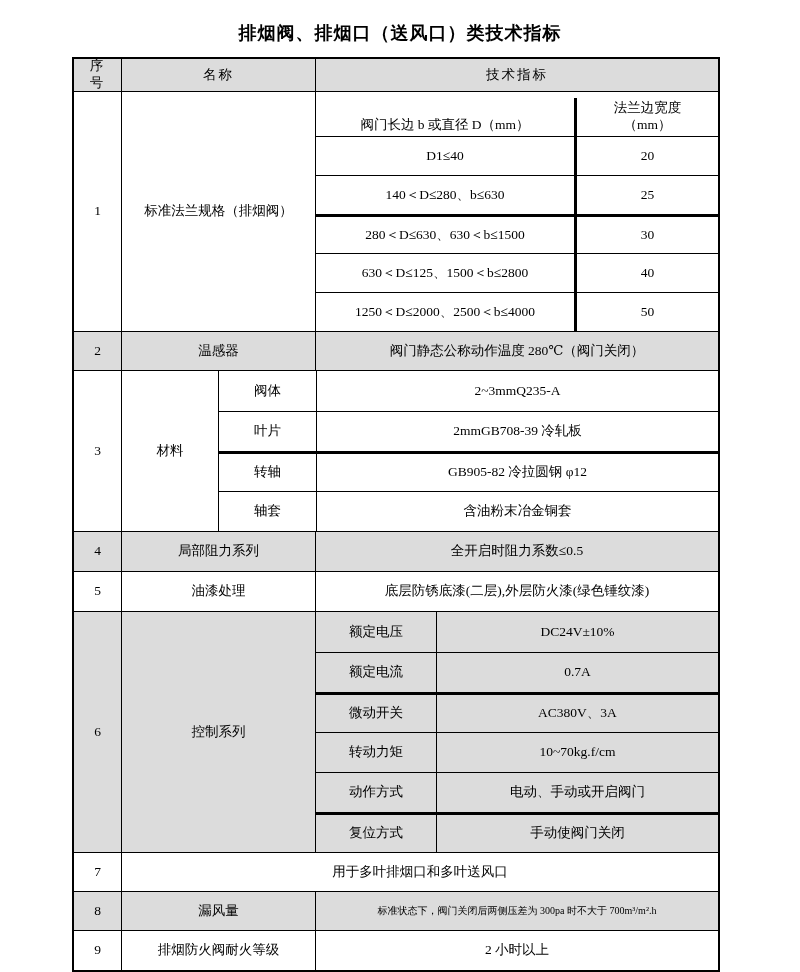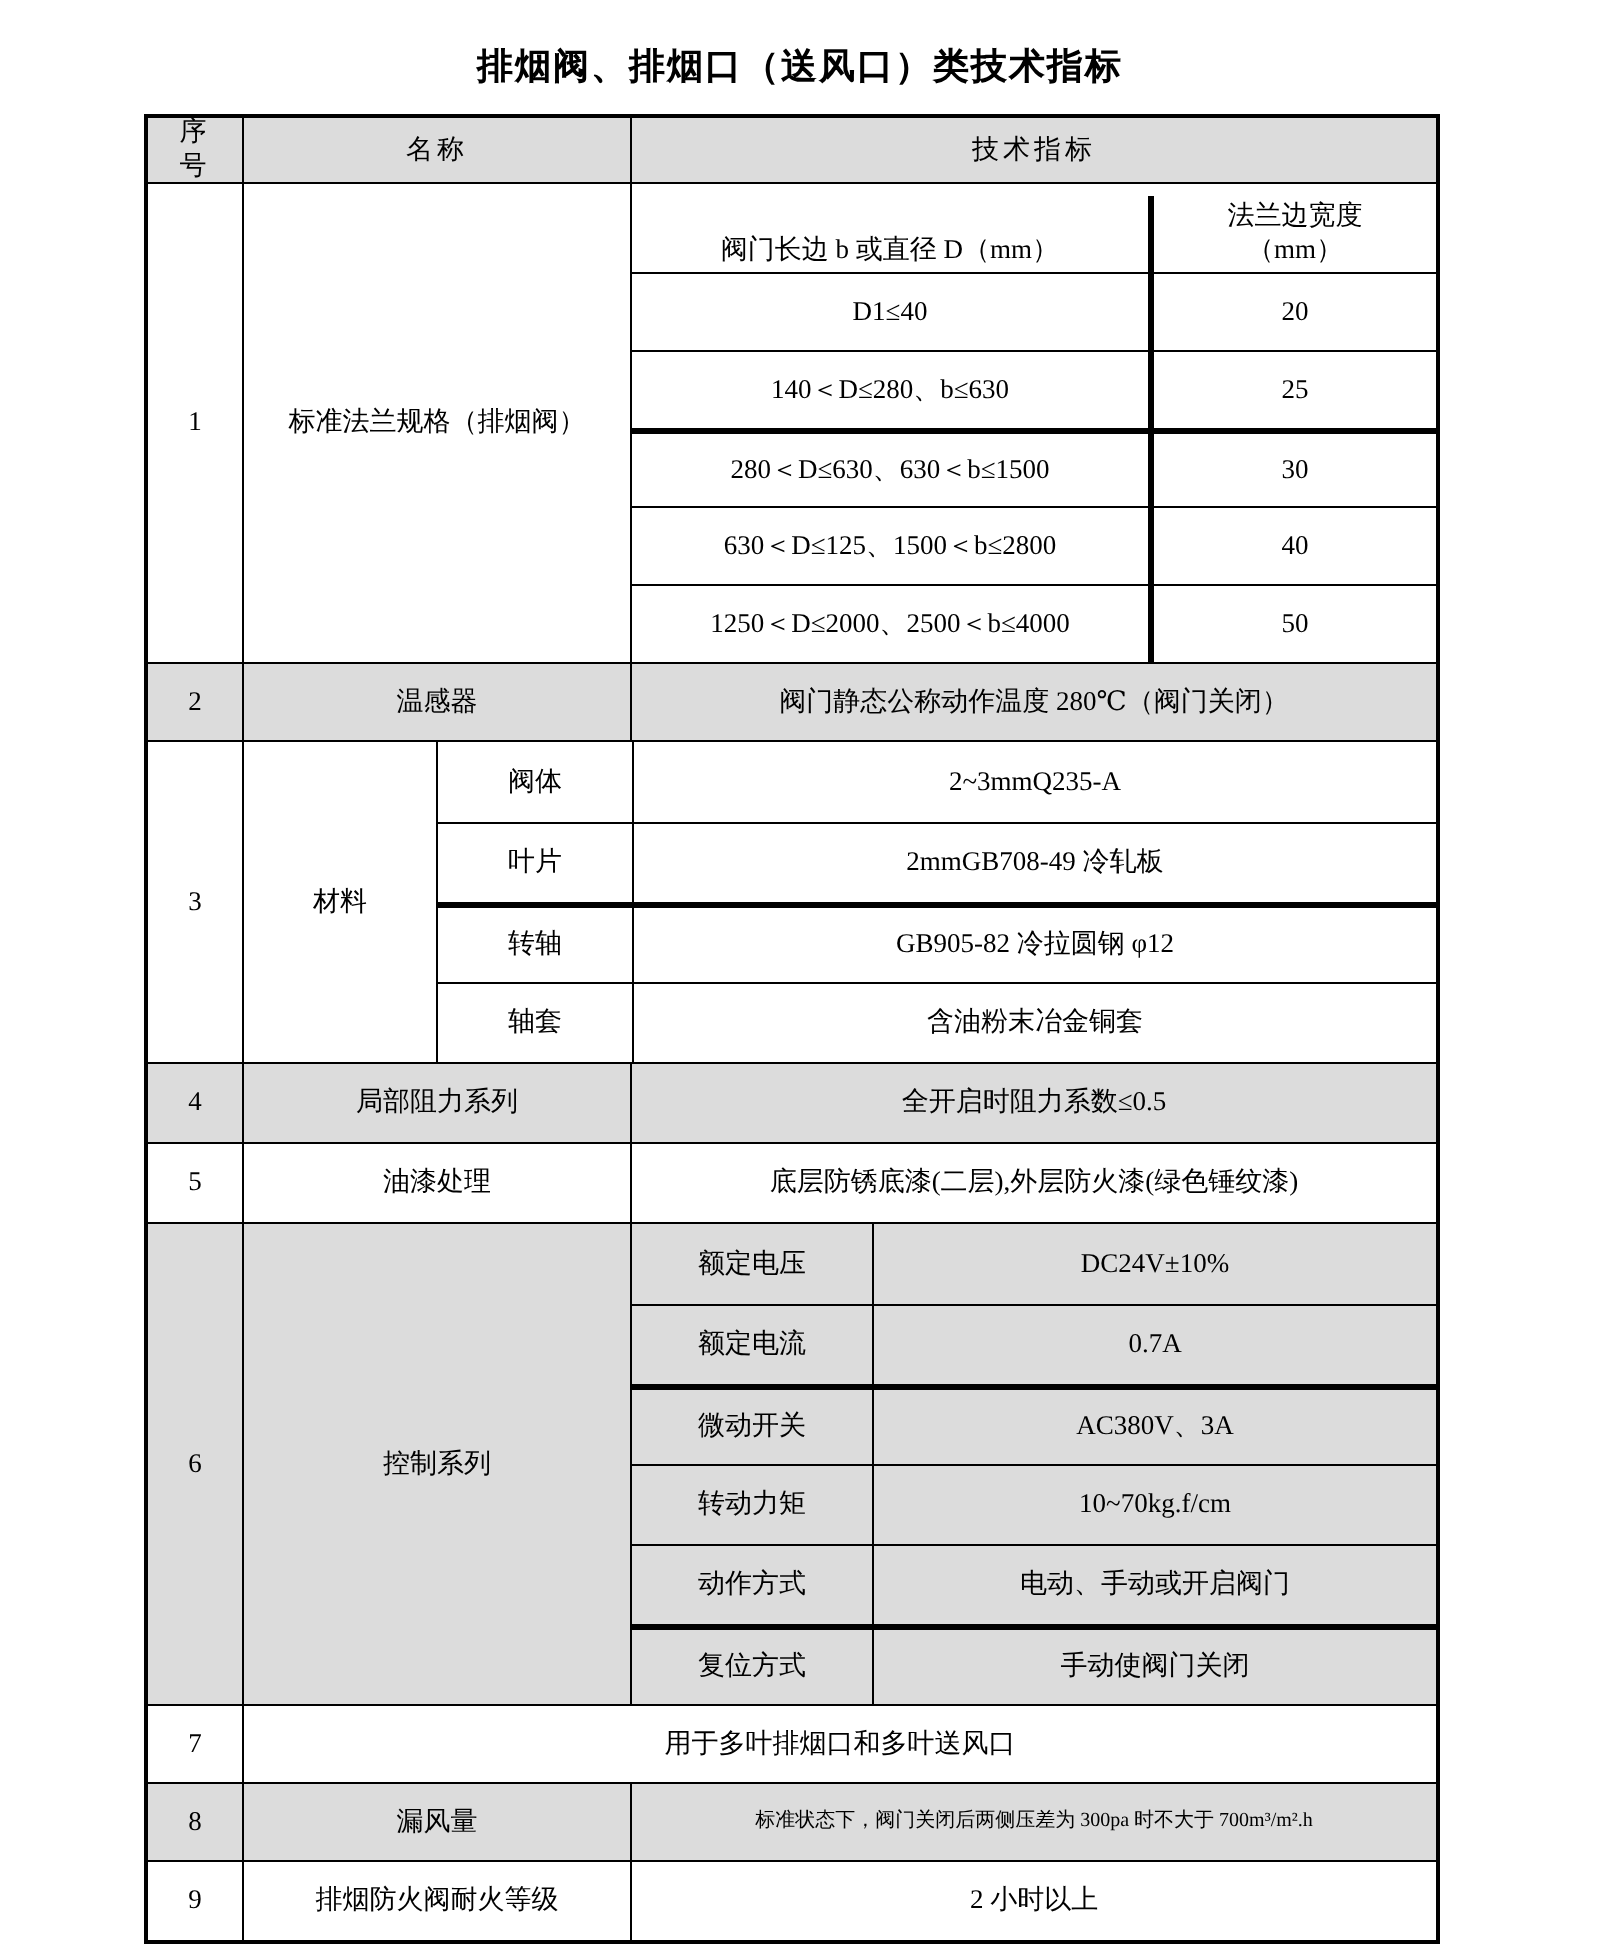--- a/index.html
+++ b/index.html
@@ -108,21 +108,21 @@
   <div class="row">
     <div class="cell colA">3</div>
     <div class="cell colB2a">材料</div>
     <div class="stack">
       <div class="subrow h40">
         <div class="cell colB2b">阀体</div>
         <div class="cell colC">2~3mmQ235-A</div>
       </div>
       <div class="subrow h40">
         <div class="cell colB2b">叶片</div>
-        <div class="cell colC">2mmGB708-49 冷轧板</div>
+        <div class="cell colC">2mmGB708-39 冷轧板</div>
       </div>
       <div class="subrow h40 bt-thick">
         <div class="cell colB2b">转轴</div>
         <div class="cell colC">GB905-82 冷拉圆钢 φ12</div>
       </div>
       <div class="subrow h40">
         <div class="cell colB2b">轴套</div>
         <div class="cell colC">含油粉末冶金铜套</div>
       </div>
     </div>

